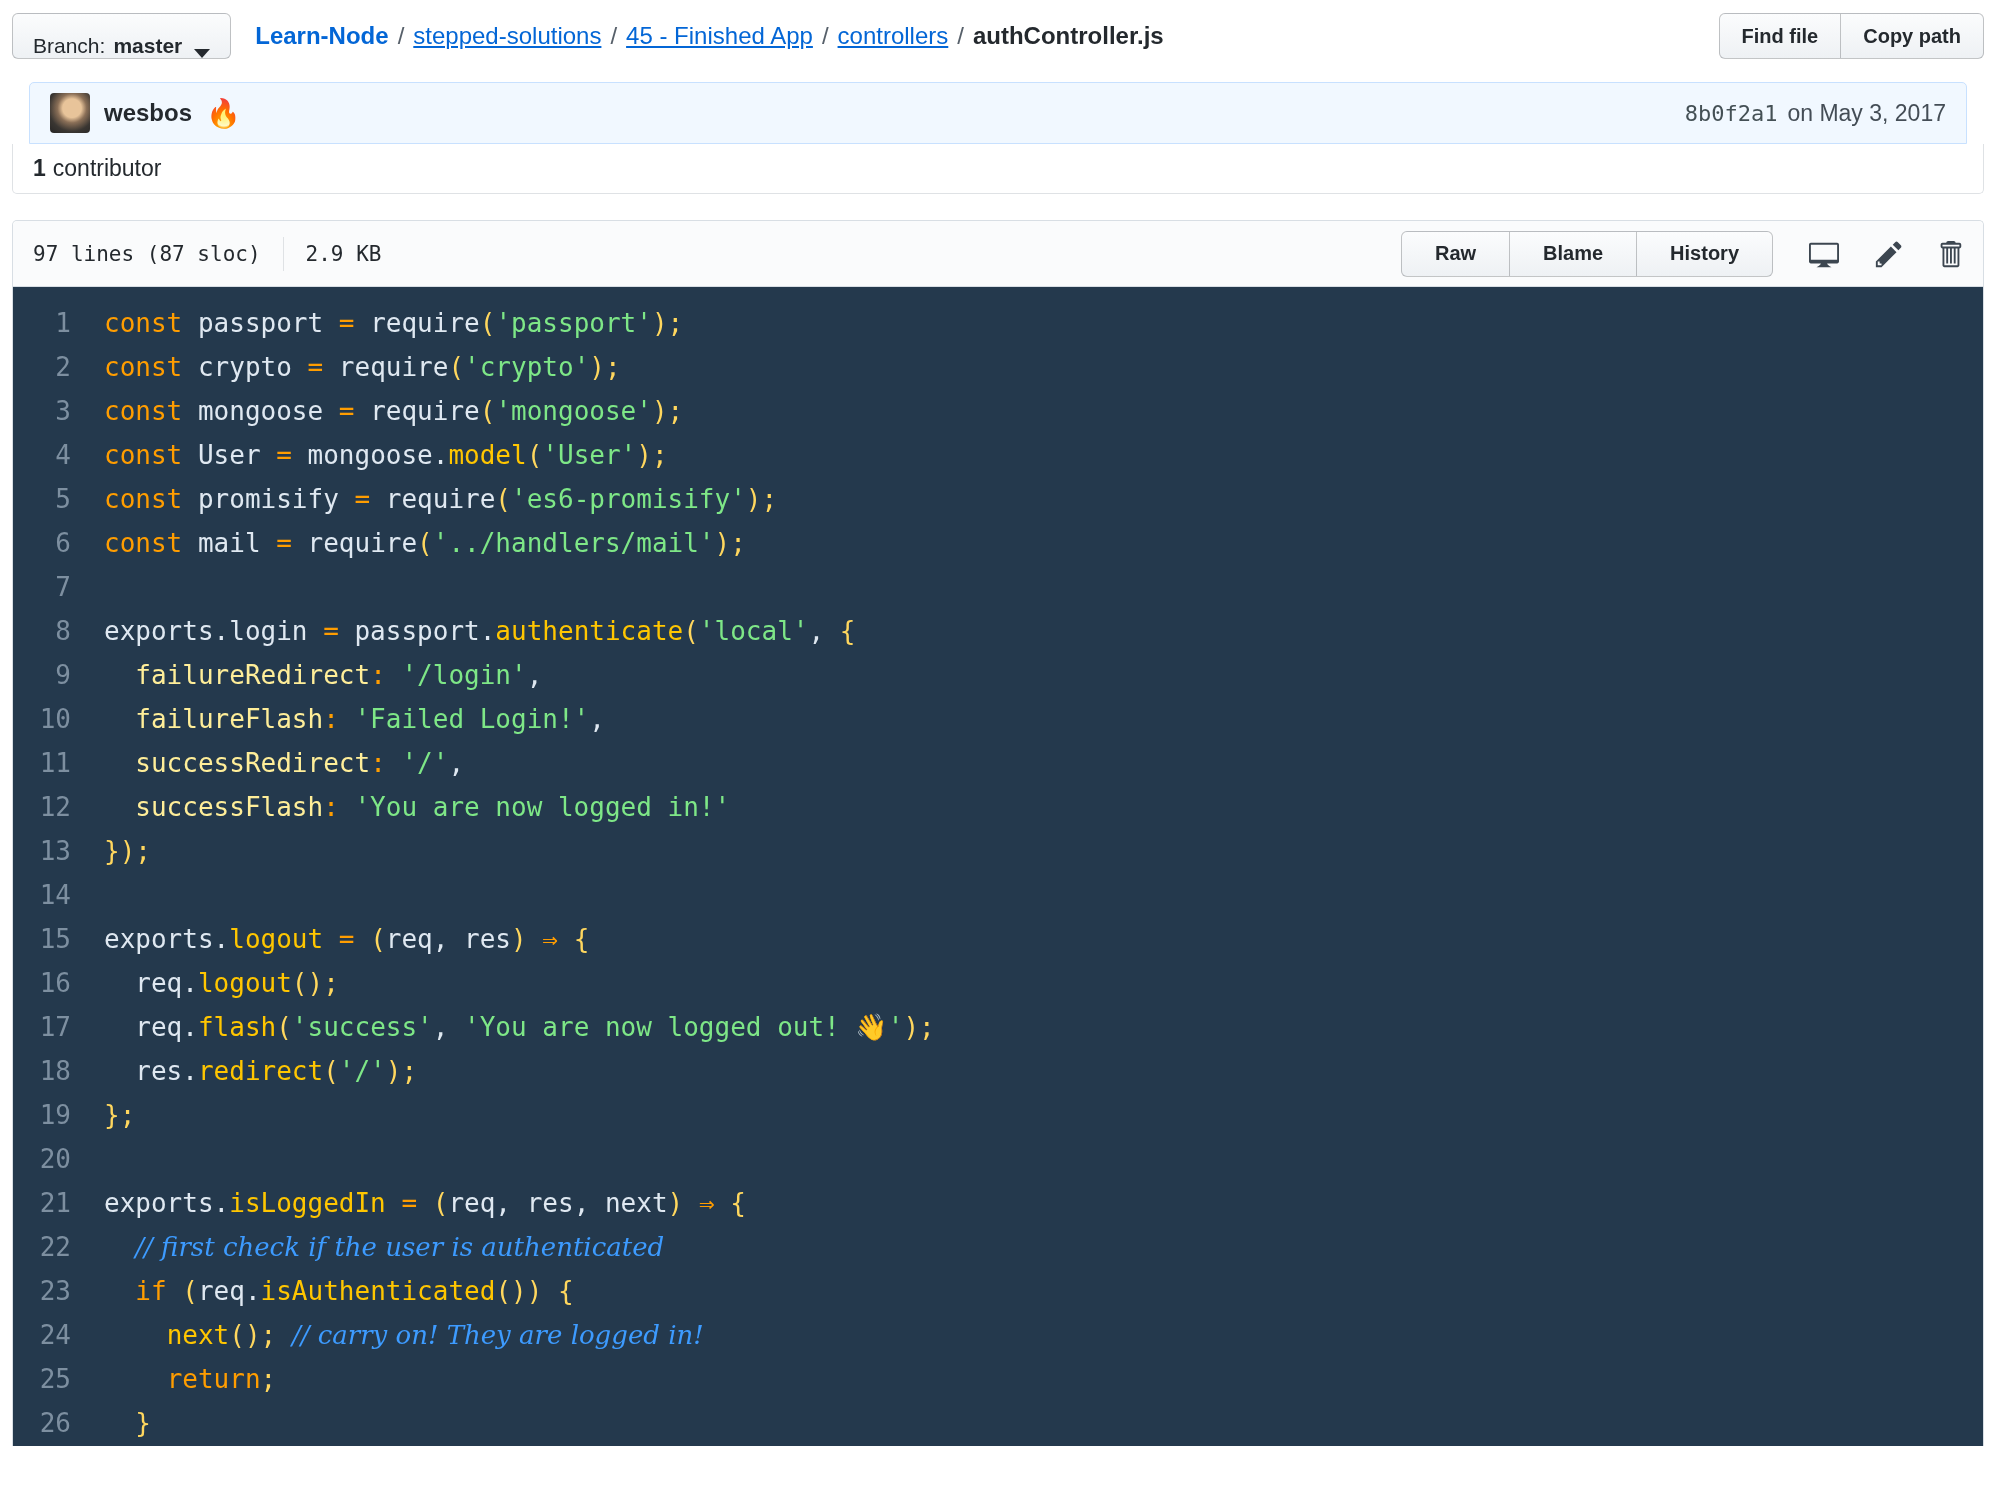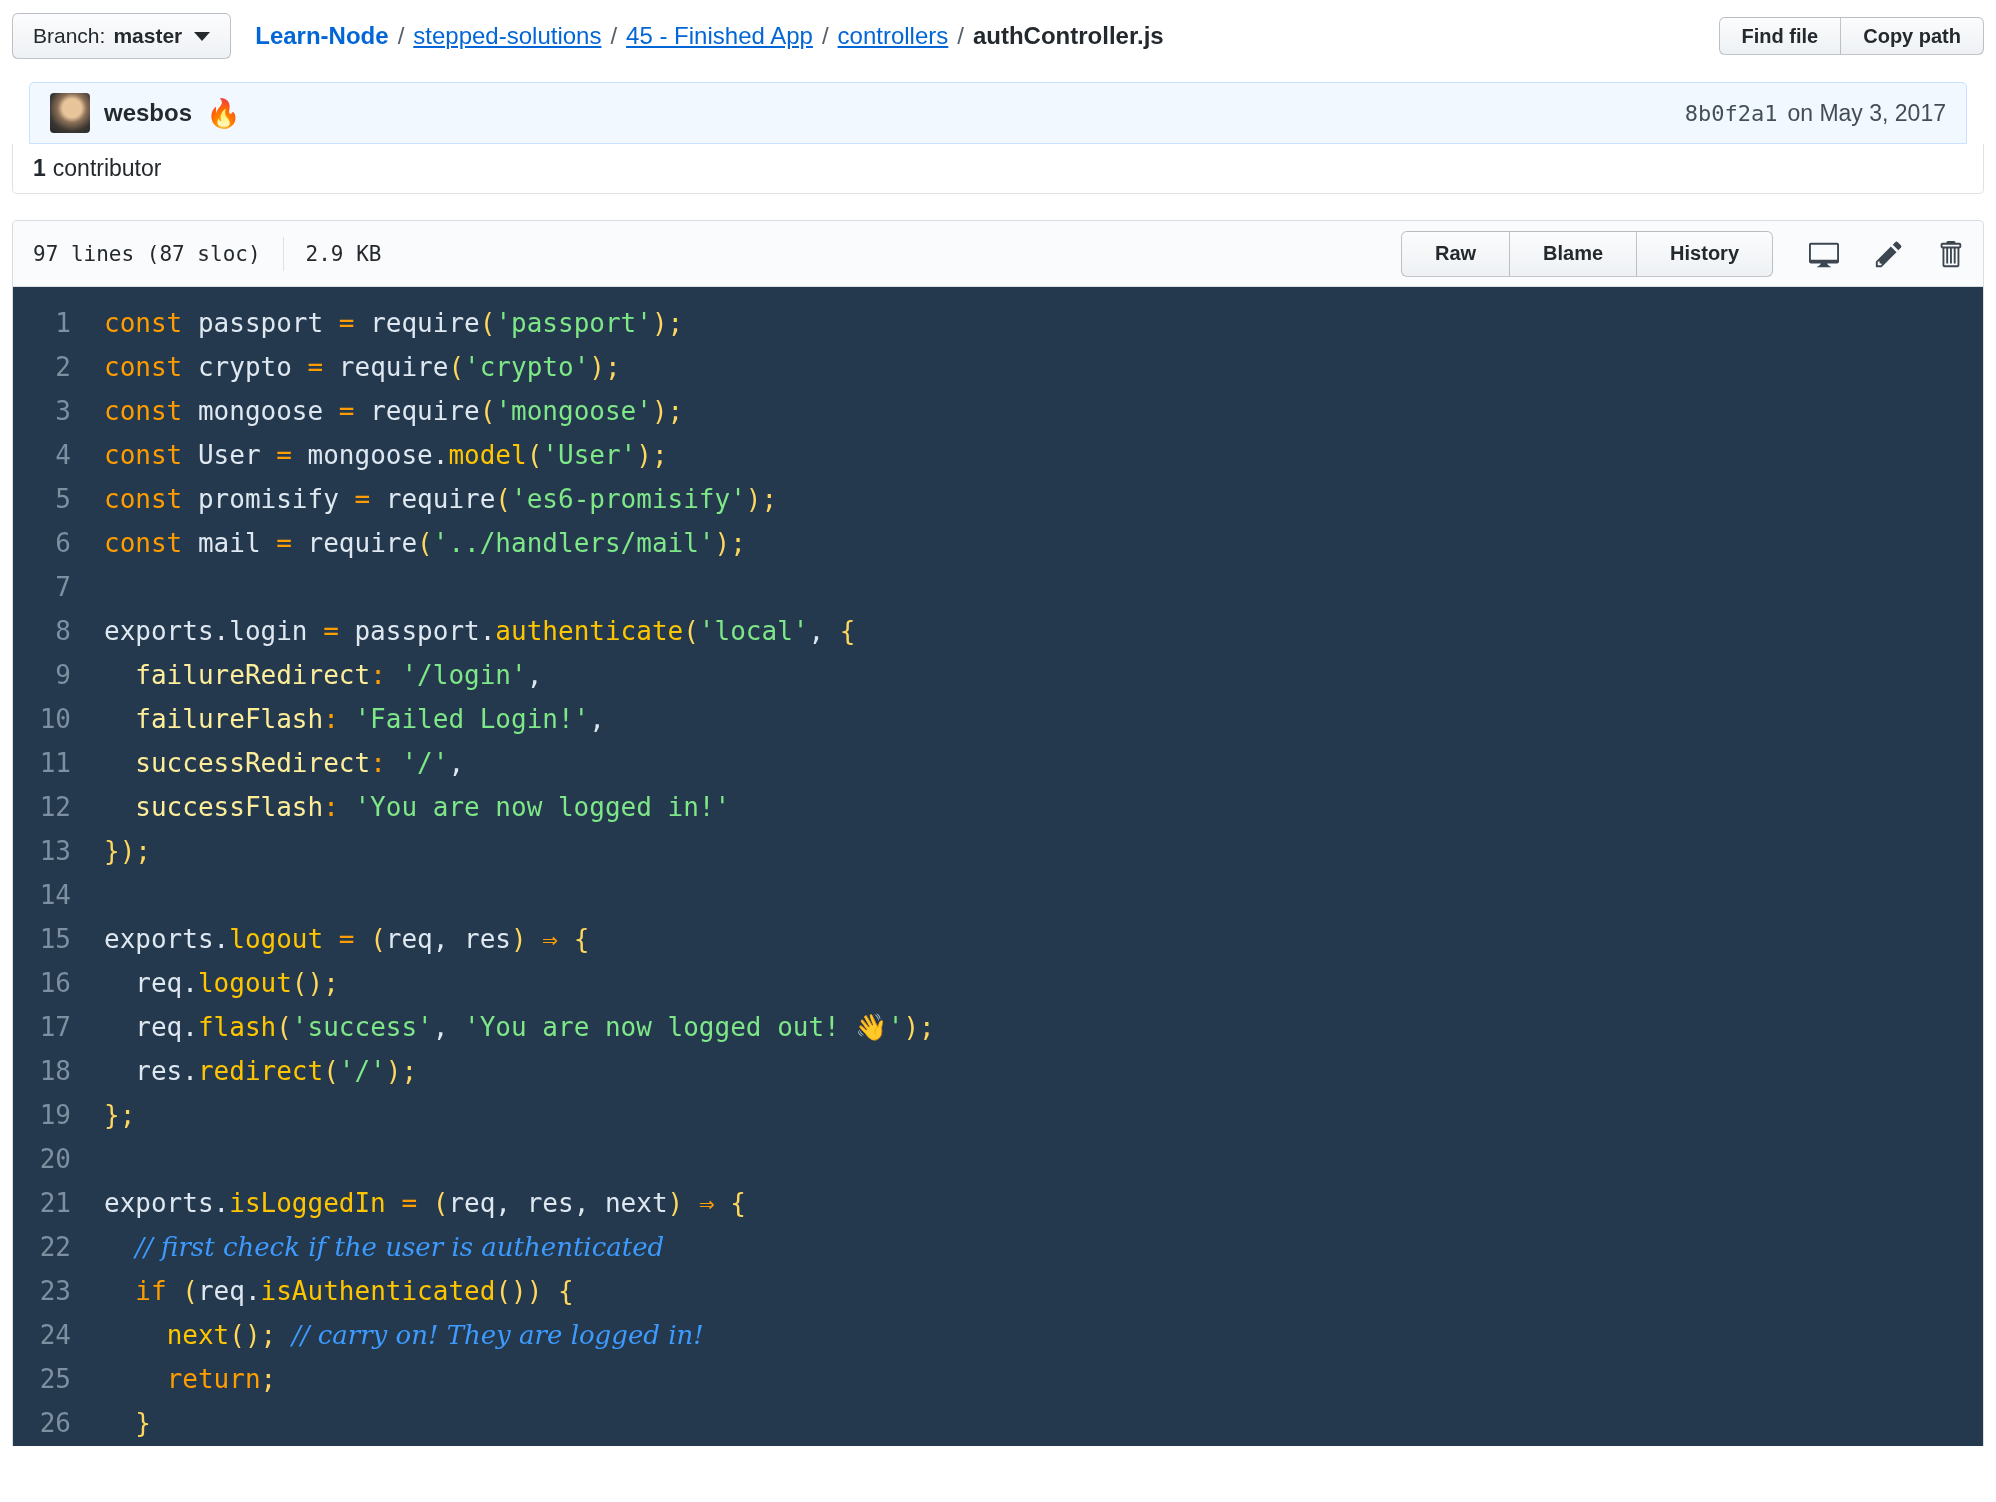--- a/index.html
+++ b/index.html
@@ -6,31 +6,31 @@
   html,body { width:1996px; height:1502px; overflow:hidden; background:#fff; }
   body { font-family:"Liberation Sans", sans-serif; color:#24292e; }
   .page { position:relative; width:1996px; height:1502px; }
 
   
   .topbar { display:flex; align-items:center; margin:12px 12px 0; height:48px; }
   .btn { display:inline-flex; align-items:center; justify-content:center;
          background:linear-gradient(#fbfcfd,#eef1f4); border:1px solid rgba(27,31,35,.25);
          color:#24292e; font-size:20px; font-weight:600; cursor:pointer;
          font-family:"Liberation Sans", sans-serif; }
-  .branch-btn { height:46px; padding:0 20px; border-radius:6px; font-weight:400; font-size:21px; }
+  .branch-btn { height:46px; padding:0 20px; border-radius:6px; font-weight:400; font-size:21px;align-items:flex-end; }
   .branch-btn b { font-weight:700; margin-left:8px; }
   .caret { width:0; height:0; border-left:8px solid transparent; border-right:8px solid transparent;
            border-top:9px solid #24292e; margin-left:12px; }
   .breadcrumb { margin-left:24px; font-size:24px; white-space:nowrap; }
   .crumb.repo { color:#0366d6; font-weight:700; }
   .crumb.link { color:#0366d6; cursor:pointer;text-decoration:underline; }
   .crumb.file { color:#24292e; font-weight:700; }
   .crumb-sep { color:#57606a; padding:0 9px; }
   .top-actions { margin-left:auto; display:flex; }
-  .top-actions .btn { height:38px; padding:0 22px; margin-left:-1px; }
+  .top-actions .btn { height:46px; padding:0 22px; margin-left:-1px; }
   .top-actions .btn:first-child { border-radius:6px 0 0 6px; }
   .top-actions .btn:last-child  { border-radius:0 6px 6px 0; }
 
   
   .commit-box { margin:22px 29px 0; height:62px; background:#f1f8ff; border:1px solid #c8e1ff;
                 border-radius:5px 5px 0 0; display:flex; align-items:center; padding:0 20px; }
   .avatar { width:40px; height:40px; border-radius:4px; flex:none;
             background:radial-gradient(circle at 55% 38%, #e8c49a 0 28%, #8a6f57 44%, #3a3632 70%, #262524 100%); }
   .commit-author { font-weight:700; font-size:24px; margin-left:14px; color:#24292e; cursor:pointer; }
   .commit-emoji { font-size:28px; margin-left:14px; }

